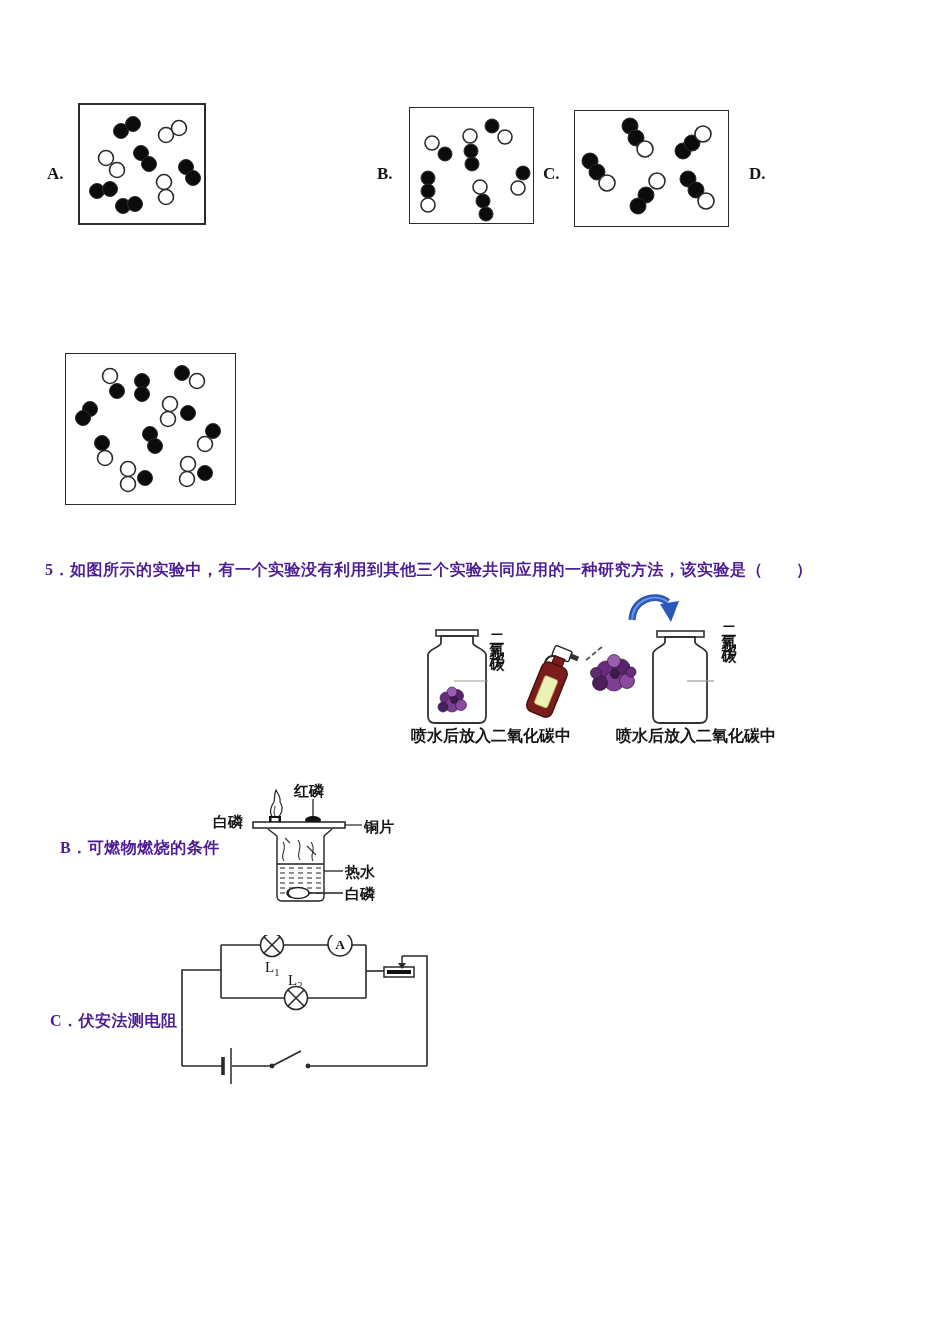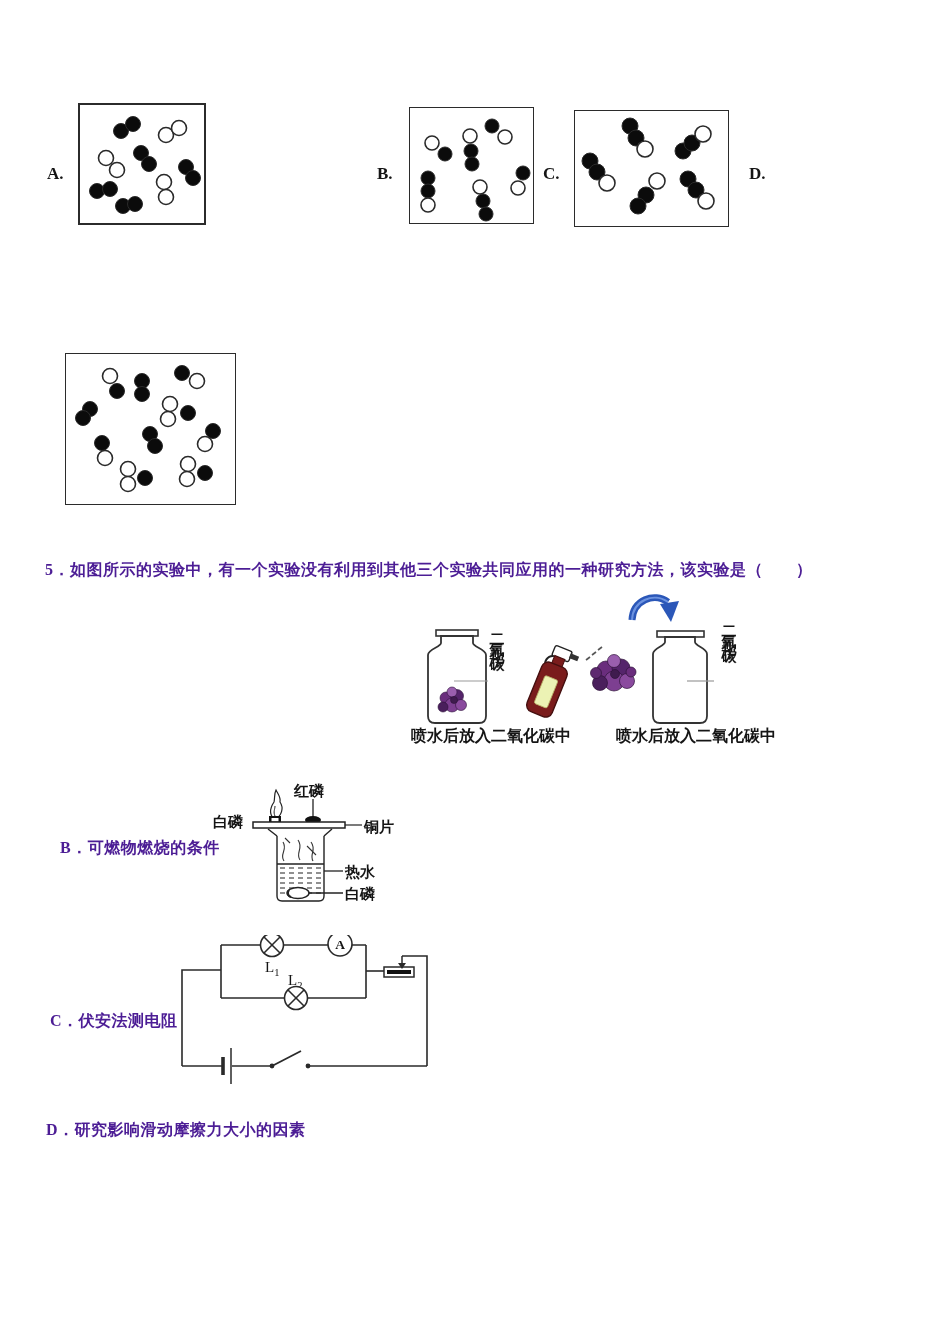--- a/index.html
+++ b/index.html
@@ -281,15 +281,14 @@
       <line x1="56" y1="113" x2="56" y2="149" stroke-width="1.5"></line>
     </g>
 
     <g>
       <circle cx="97" cy="131" r="2.4" fill="#2a2a2a"></circle>
       <circle cx="133" cy="131" r="2.4" fill="#2a2a2a"></circle>
       <line x1="97" y1="131" x2="126" y2="116" stroke="#2a2a2a" stroke-width="1.8"></line>
     </g>
   </svg>
 
-  <div class="abs txt" style="left:46px;top:1120px;">D．研究影响滑动摩擦力大小的因素</div>
 
 </div>
 
 </body></html>

